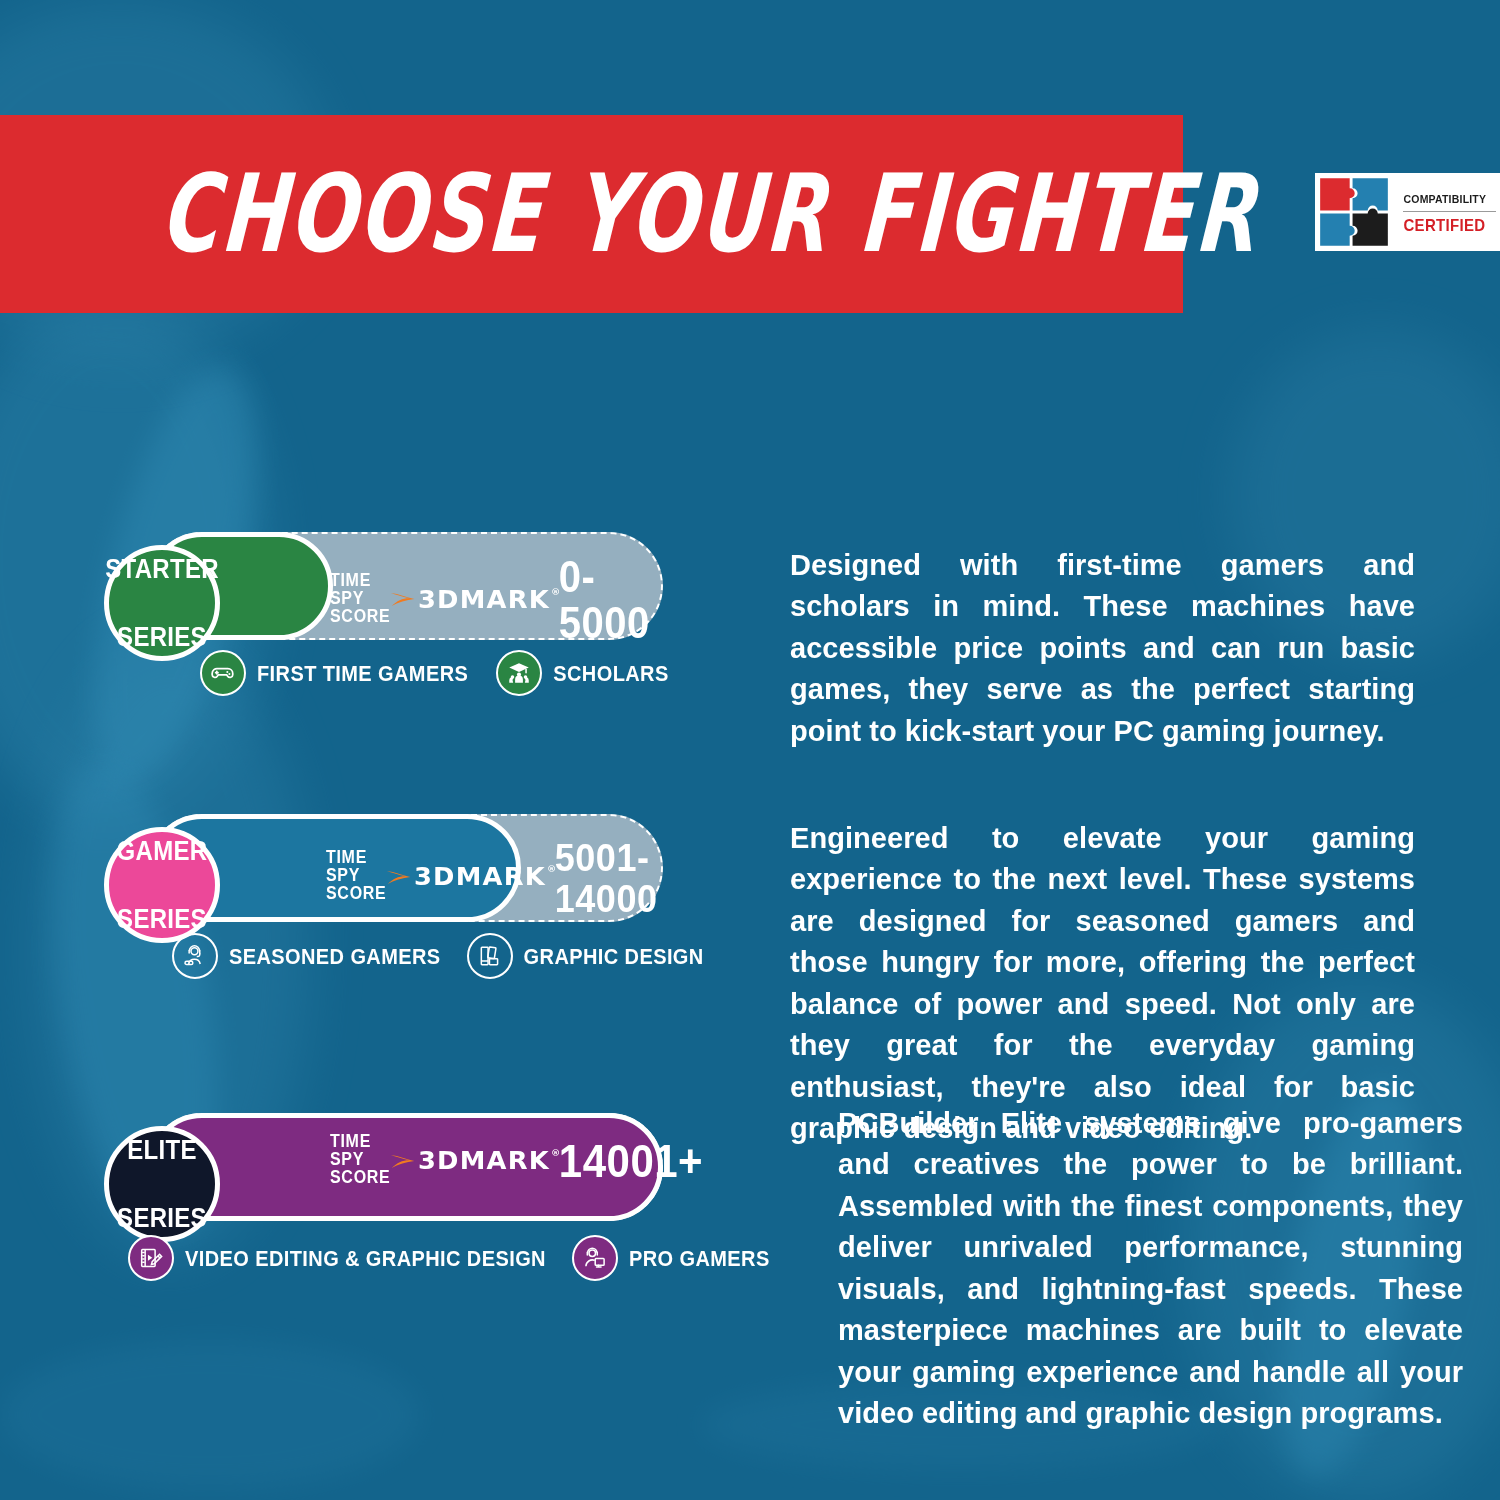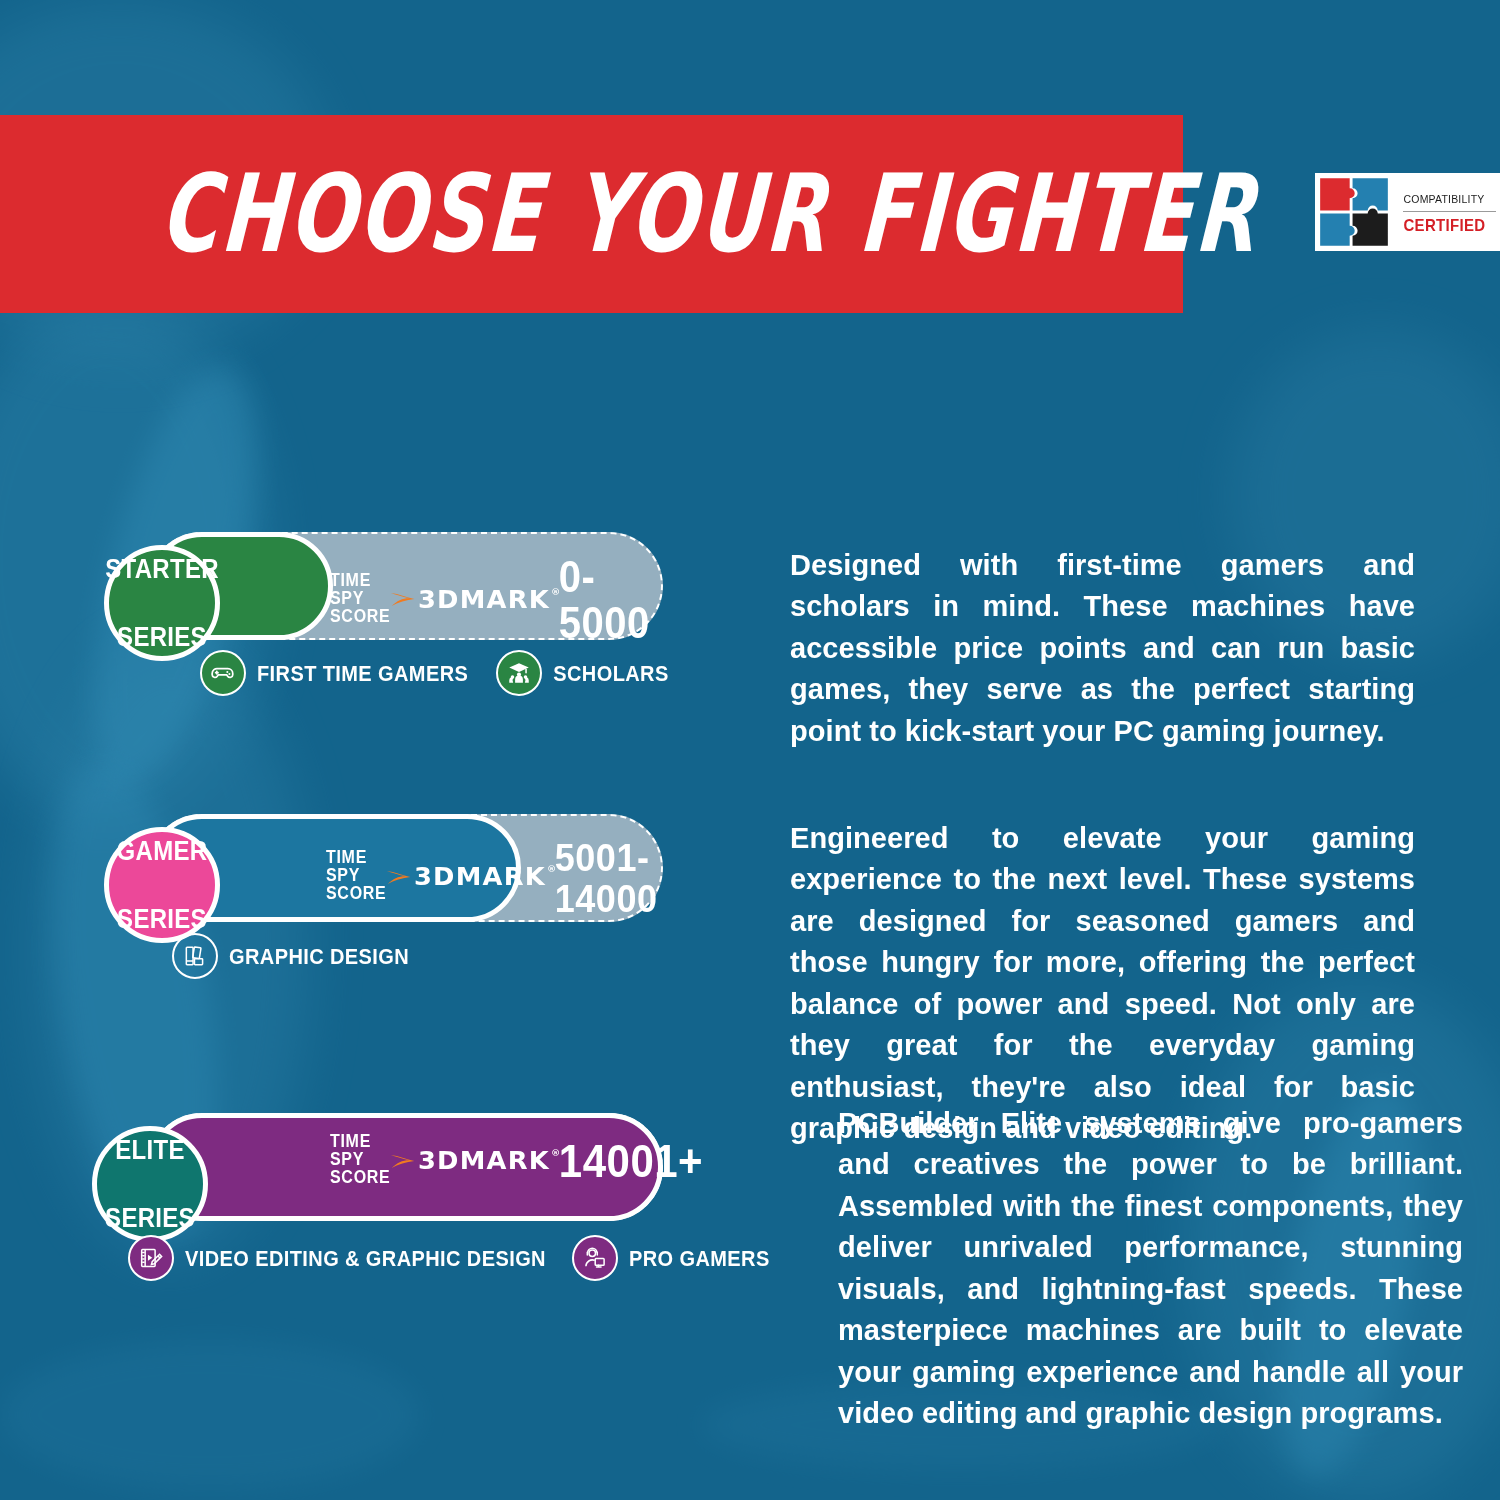--- a/index.html
+++ b/index.html
@@ -84,21 +84,21 @@
     padding: 12px 9px 10px 10px;
     display: flex;
     flex-direction: column;
     justify-content: center;
     align-items: flex-start;
     min-width: 112px;
   }
   .compat-line1 {
     color: #1c1c1c;
     font-size: 10.5px;
-    font-weight: normal;
+    font-weight: bold;
     letter-spacing: 0.2px;
     line-height: 1;
     transform: scaleY(1.12);
     transform-origin: left center;
   }
   .compat-rule {
     width: 100%;
     height: 1px;
     background: #9a9a9a;
     margin: 6px 0 5px 0;
@@ -363,38 +363,52 @@
         </svg>
         <span class="logo-mark">3DMARK<sup>®</sup></span>
       </span>
       <span class="score-value" style="font-size:36px;">5001-14000</span>
     </div>
 
     <div class="tag-row" style="left:172px; top:933px; gap:26px;">
       <span class="tag-item">
         <span class="tag-circle">
           <svg width="26" height="26" viewBox="0 0 24 24" fill="none" stroke="#fff" stroke-width="1.4">
+            <circle cx="11.5" cy="7.6" r="3.2"></circle>
+            <path d="M6.9,7.2 a4.6,4.6 0 0 1 9.2,0"></path>
+            <path d="M6.6,6.6 v2.6 M16.4,6.6 v2.6" stroke-linecap="round"></path>
+            <path d="M16.4,9.2 v1.6 a1.6,1.6 0 0 1 -1.6,1.6 h-1.2"></path>
+            <path d="M6.2,19.4 a5.4,5.4 0 0 1 10.6,0"></path>
+            <path d="M4.3,16.9 h4.2 a1.5,1.5 0 0 1 0,3 H4.3 a1.5,1.5 0 0 1 0,-3 Z"></path>
+            <circle cx="6.2" cy="18.4" r="0.6" fill="#fff" stroke="none"></circle>
+          </svg>
+        </span>
+        <span class="tag-label">SEASONED GAMERS</span>
+      </span>
+      <span class="tag-item">
+        <span class="tag-circle">
+          <svg width="26" height="26" viewBox="0 0 24 24" fill="none" stroke="#fff" stroke-width="1.4">
             <rect x="4" y="4" width="6.2" height="16" rx="0.6"></rect>
             <rect x="10.6" y="4" width="6.2" height="10" rx="0.6" transform="rotate(9 13.7 9)"></rect>
             <rect x="11.5" y="14.5" width="7.5" height="5.5" rx="0.6"></rect>
             <path d="M4,16.6 h6.2"></path>
           </svg>
         </span>
         <span class="tag-label">GRAPHIC DESIGN</span>
       </span>
     </div>
 
     <div class="desc" style="top:818px;">Engineered to elevate your gaming experience to the next level. These systems are designed for seasoned gamers and those hungry for more, offering the perfect balance of power and speed. Not only are they great for the everyday gaming enthusiast, they're also ideal for basic graphic design and video editing.</div>
   </div>
 
   <div class="series-row">
     <div class="track" style="left:148px; top:1113px; width:515px;"></div>
     <div class="pill" style="left:148px; top:1113px; width:515px; background:#7E2B81;"></div>
 
-    <div class="series-badge" style="left:92px; top:1126px; width:116px; height:116px; background:#0f766e;">
+    <div class="series-badge" style="left:104px; top:1126px; width:116px; height:116px; background:#0f172a;">
       <span class="series-badge-label">ELITE</span>
       <span class="series-badge-label">SERIES</span>
     </div>
 
     <div class="score-block" style="left:330px; top:1135px; width:240px;">
       <span class="score-caption">TIME SPY SCORE</span>
       <span class="logo-row">
         <svg width="26" height="20" viewBox="0 0 30 22">
           <path d="M1,4 C10,5 19,9 28,11 C19,12 9,15 2,19 C8,13 14,10 22,10 C14,8 6,6 1,4 Z" fill="#F07B21"></path>
         </svg>

